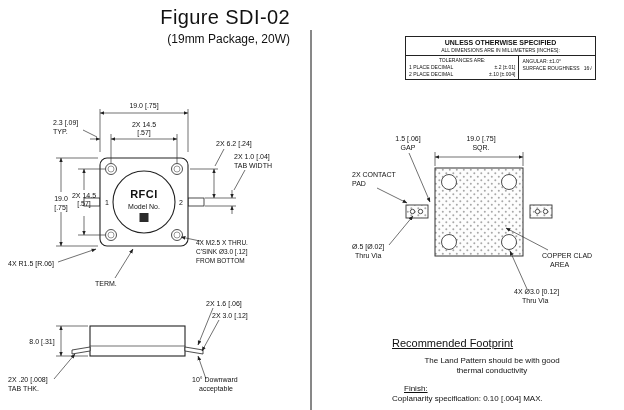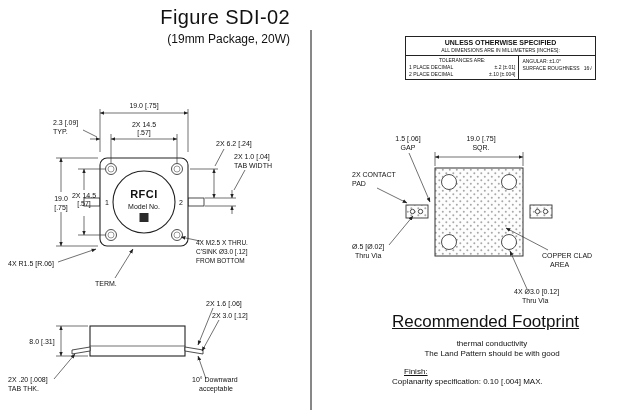--- a/index.html
+++ b/index.html
@@ -14,21 +14,21 @@
   .tol-block { position:absolute; left:405px; top:36px; width:191px; border:1px solid #222; background:#fff; }
   .tol-header { text-align:center; font-size:7px; font-weight:bold; padding:2px 0 1px; }
   .tol-sub { text-align:center; font-size:5px; padding-bottom:2px; border-bottom:1px solid #222; }
   .tol-body { display:flex; font-size:5px; }
   .tol-left { width:60%; border-right:1px solid #222; padding:1px 3px 2px; }
   .tol-right { width:40%; padding:1px 3px 2px; }
   .tol-center { text-align:center; margin-bottom:1px; }
   .tol-row { display:flex; justify-content:space-between; margin-top:1px; }
 
   .fp-text { position:absolute; left:392px; top:312px; width:200px; }
-  .fp-heading { font-size:17px; text-decoration:underline; }
+  .fp-heading { font-size:11px; text-decoration:underline;margin-top:25px; }
   .fp-body { margin-top:7px; text-align:center; font-size:8px; line-height:1.3; }
   .fp-finish { margin-top:7px; font-size:8px; line-height:1.3; }
   .fp-finish .label { text-decoration:underline;margin-left:12px; }
 
   svg.drawing { position:absolute; left:0; top:0; }
   svg text { font-family:"Liberation Sans",sans-serif; fill:#111; }
   .t7 { font-size:7px; }
   .t65 { font-size:6.5px; }
   .logo-t { font-size:11px; font-weight:bold; letter-spacing:.5px; }
   .model-t { font-size:7px; }
@@ -270,22 +270,22 @@
           <span>SURFACE ROUGHNESS</span>
           <span>16√</span>
         </div>
       </div>
     </div>
   </div>
 
   <div class="fp-text">
     <div class="fp-heading">Recommended Footprint</div>
     <div class="fp-body">
+      <div>The Land Pattern should be with good</div>
       <div>thermal conductivity</div>
-      <div>The Land Pattern should be with good</div>
     </div>
     <div class="fp-finish">
       <div class="label">Finish:</div>
       <div>Coplanarity specification: 0.10 [.004] MAX.</div>
     </div>
   </div>
 
 </div>
 
 </body></html>

